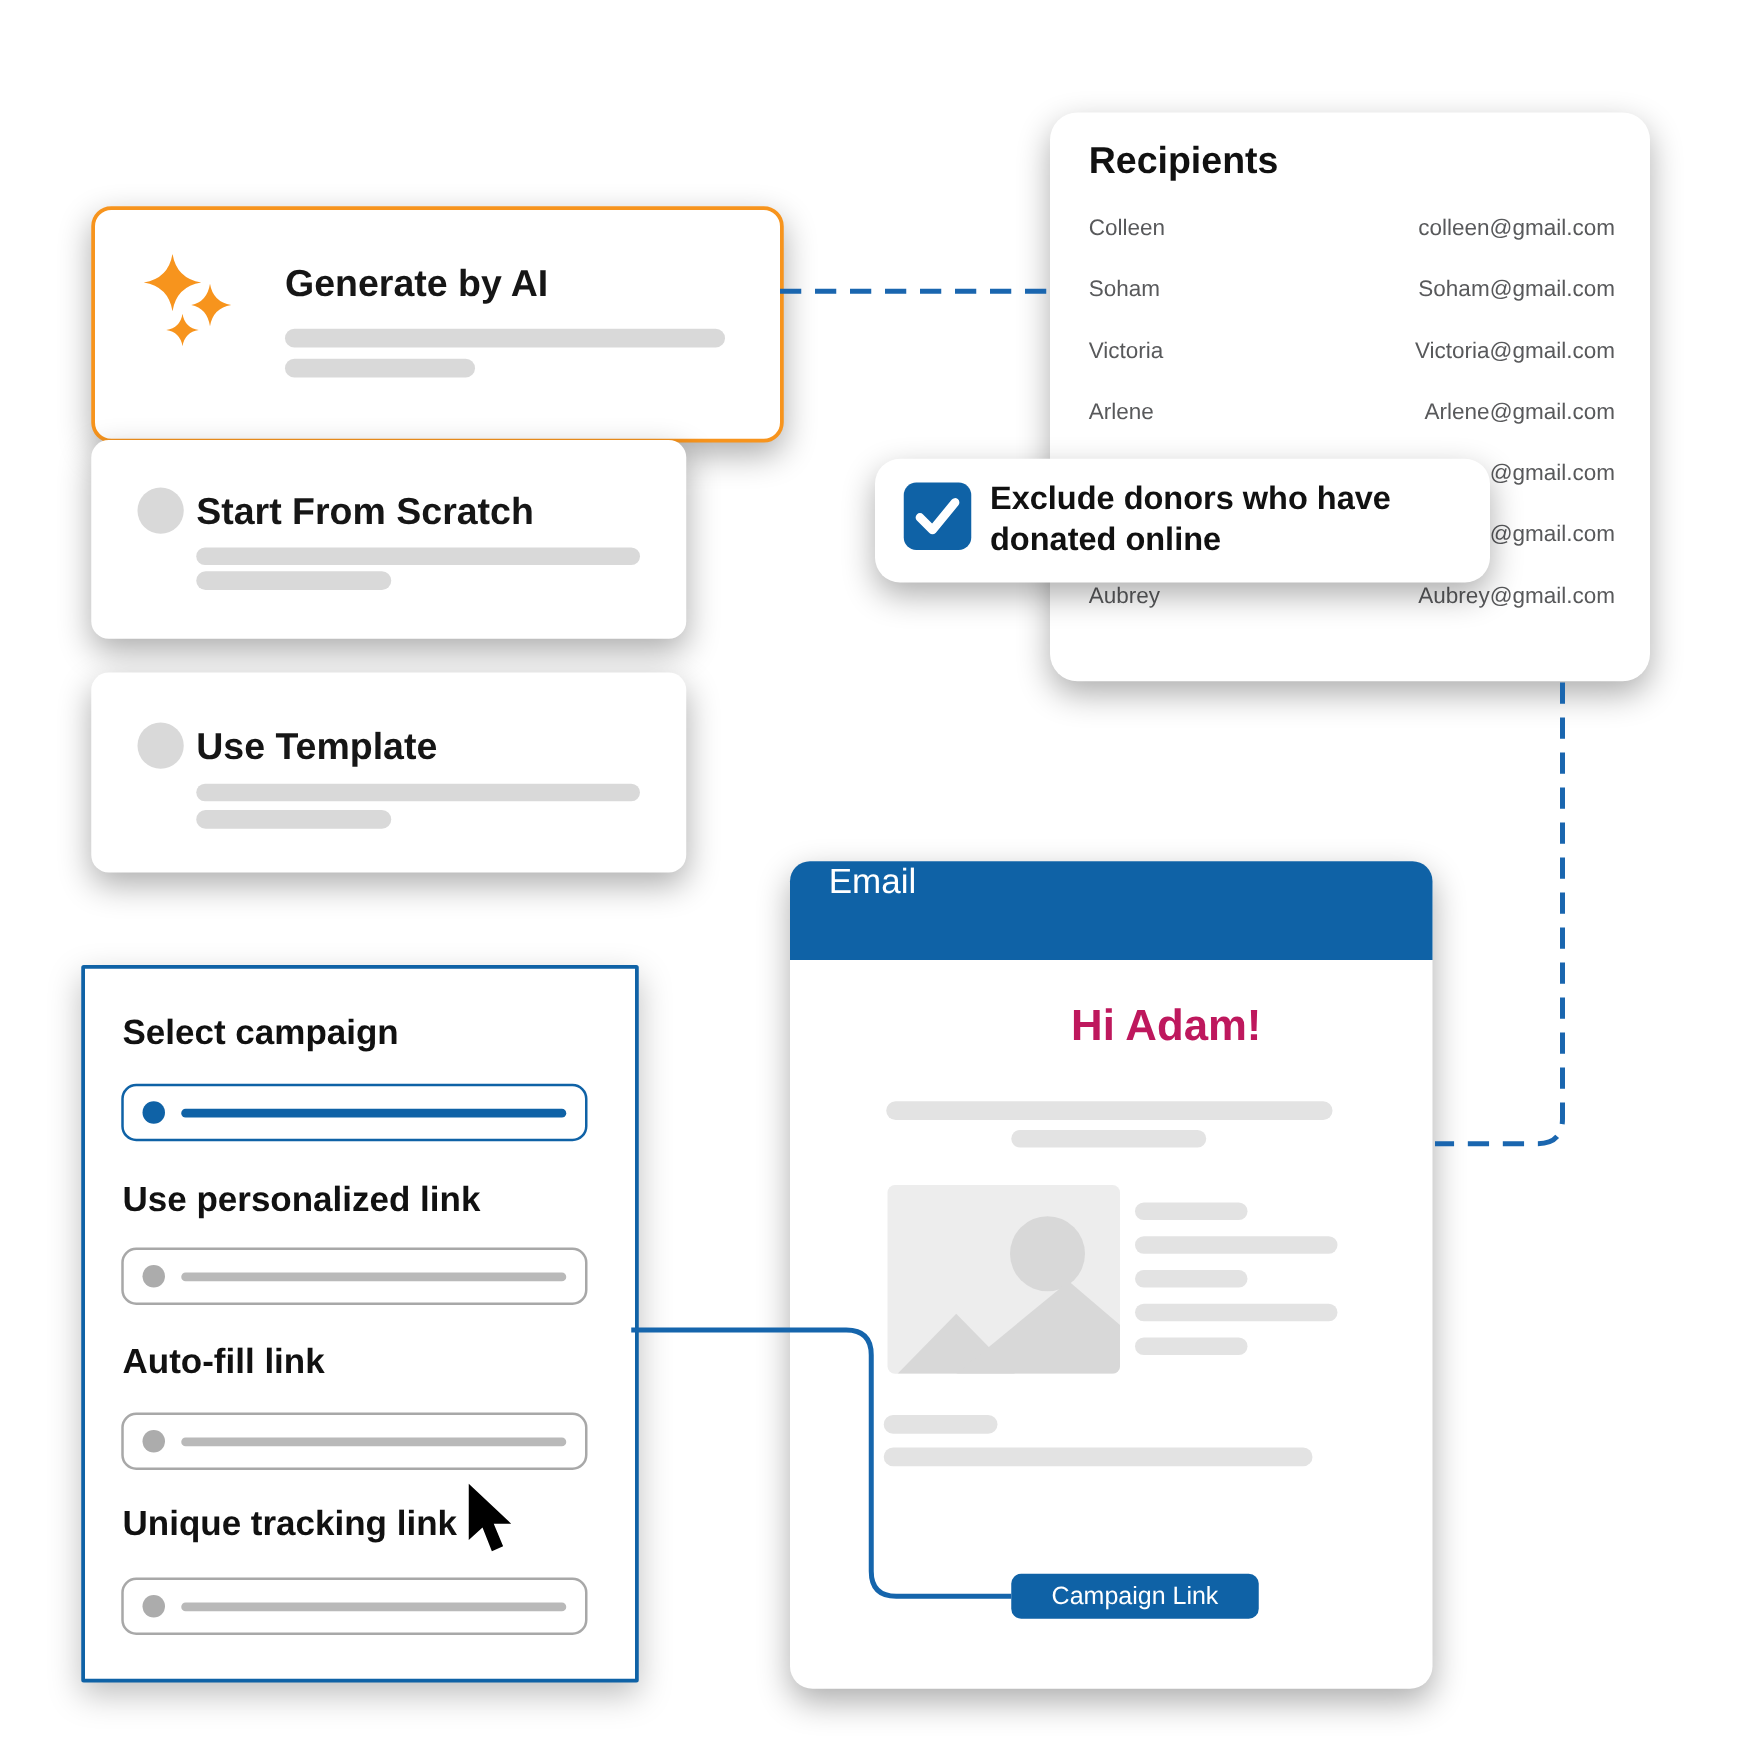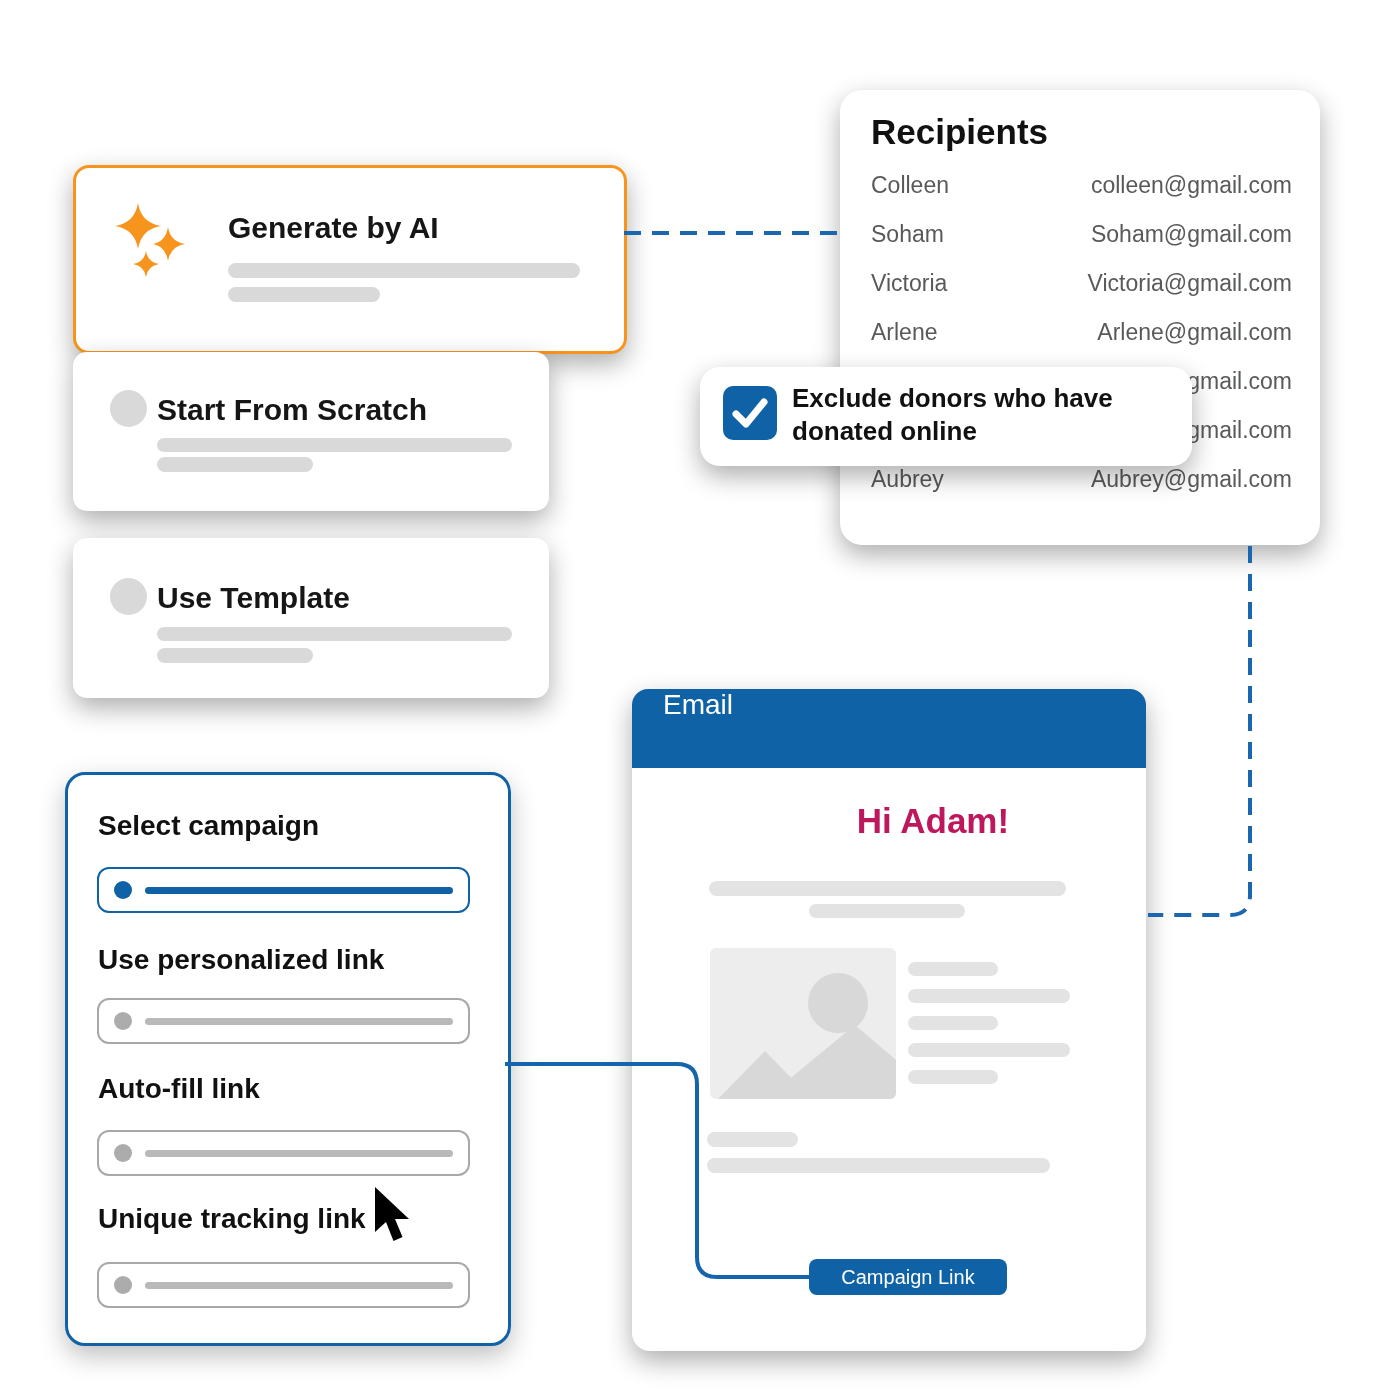--- a/index.html
+++ b/index.html
@@ -14,33 +14,33 @@
   
   .opt-ai{left:73px;top:165px;width:548px;height:183px;border:3px solid #F7941D;border-radius:16px;}
   .opt-scratch{left:73px;top:352px;width:476px;height:159px;border-radius:14px;}
   .opt-template{left:73px;top:538px;width:476px;height:160px;border-radius:14px;}
   .opt-title{position:absolute;font-size:30px;font-weight:700;color:#161616;white-space:nowrap;}
   .sparkles{position:absolute;left:36px;top:34px;width:80px;height:80px;}
   .radio{position:absolute;left:37px;width:37px;height:37px;border-radius:50%;background:#d9d9d9;}
 
   
   .recipients{left:840px;top:90px;width:480px;height:455px;border-radius:22px;z-index:1;}
-  .rec-title{position:absolute;left:31px;top:22px;font-size:35px;font-weight:700;color:#111;}
+  .rec-title{position:absolute;left:31px;top:22px;font-size:30px;font-weight:700;color:#111;}
   .rec-rows{position:absolute;left:31px;right:28px;top:82px;}
   .rec-row{height:49px;display:flex;justify-content:space-between;align-items:flex-start;}
-  .rec-name,.rec-email{font-size:23px;color:#58595B;}
+  .rec-name,.rec-email{font-size:18px;color:#58595B;}
 
   
   .exclude{left:700px;top:367px;width:492px;height:99px;border-radius:20px;z-index:6;}
   .checkbox{position:absolute;left:23px;top:19px;width:54px;height:54px;background:#0F62A6;border-radius:10px;}
   .checkbox svg{position:absolute;inset:0;}
   .exclude-label{position:absolute;left:92px;top:15px;width:350px;font-size:26px;font-weight:700;line-height:33px;color:#111;}
 
   
-  .panel{position:absolute;left:65px;top:772px;width:440px;height:568px;background:#fff;border:3px solid #0F62A6;border-radius:20px;z-index:2;box-shadow:0 10px 26px rgba(0,0,0,.25);}
+  .panel{position:absolute;left:65px;top:772px;width:440px;height:568px;background:#fff;border:3px solid #0F62A6;border-radius:2px;z-index:2;box-shadow:0 10px 26px rgba(0,0,0,.25);}
   .panel-label{position:absolute;left:30px;font-size:28px;font-weight:700;color:#111;white-space:nowrap;}
   .p-input{position:absolute;left:29px;width:373px;height:46px;border-radius:12px;box-sizing:border-box;display:flex;align-items:center;gap:13px;padding:0 15px;background:#fff;}
   .p-input.active{border:2px solid #0F62A6;}
   .p-input.inactive{border:2px solid #a8a8a8;}
   .dot{width:18px;height:18px;border-radius:50%;flex:0 0 auto;}
   .p-input.active .dot{background:#0F62A6;}
   .p-input.inactive .dot{background:#acacac;}
   .tline{flex:1;height:7px;border-radius:4px;}
   .p-input.active .tline{background:#0F62A6;}
   .p-input.inactive .tline{background:#b9b9b9;}

